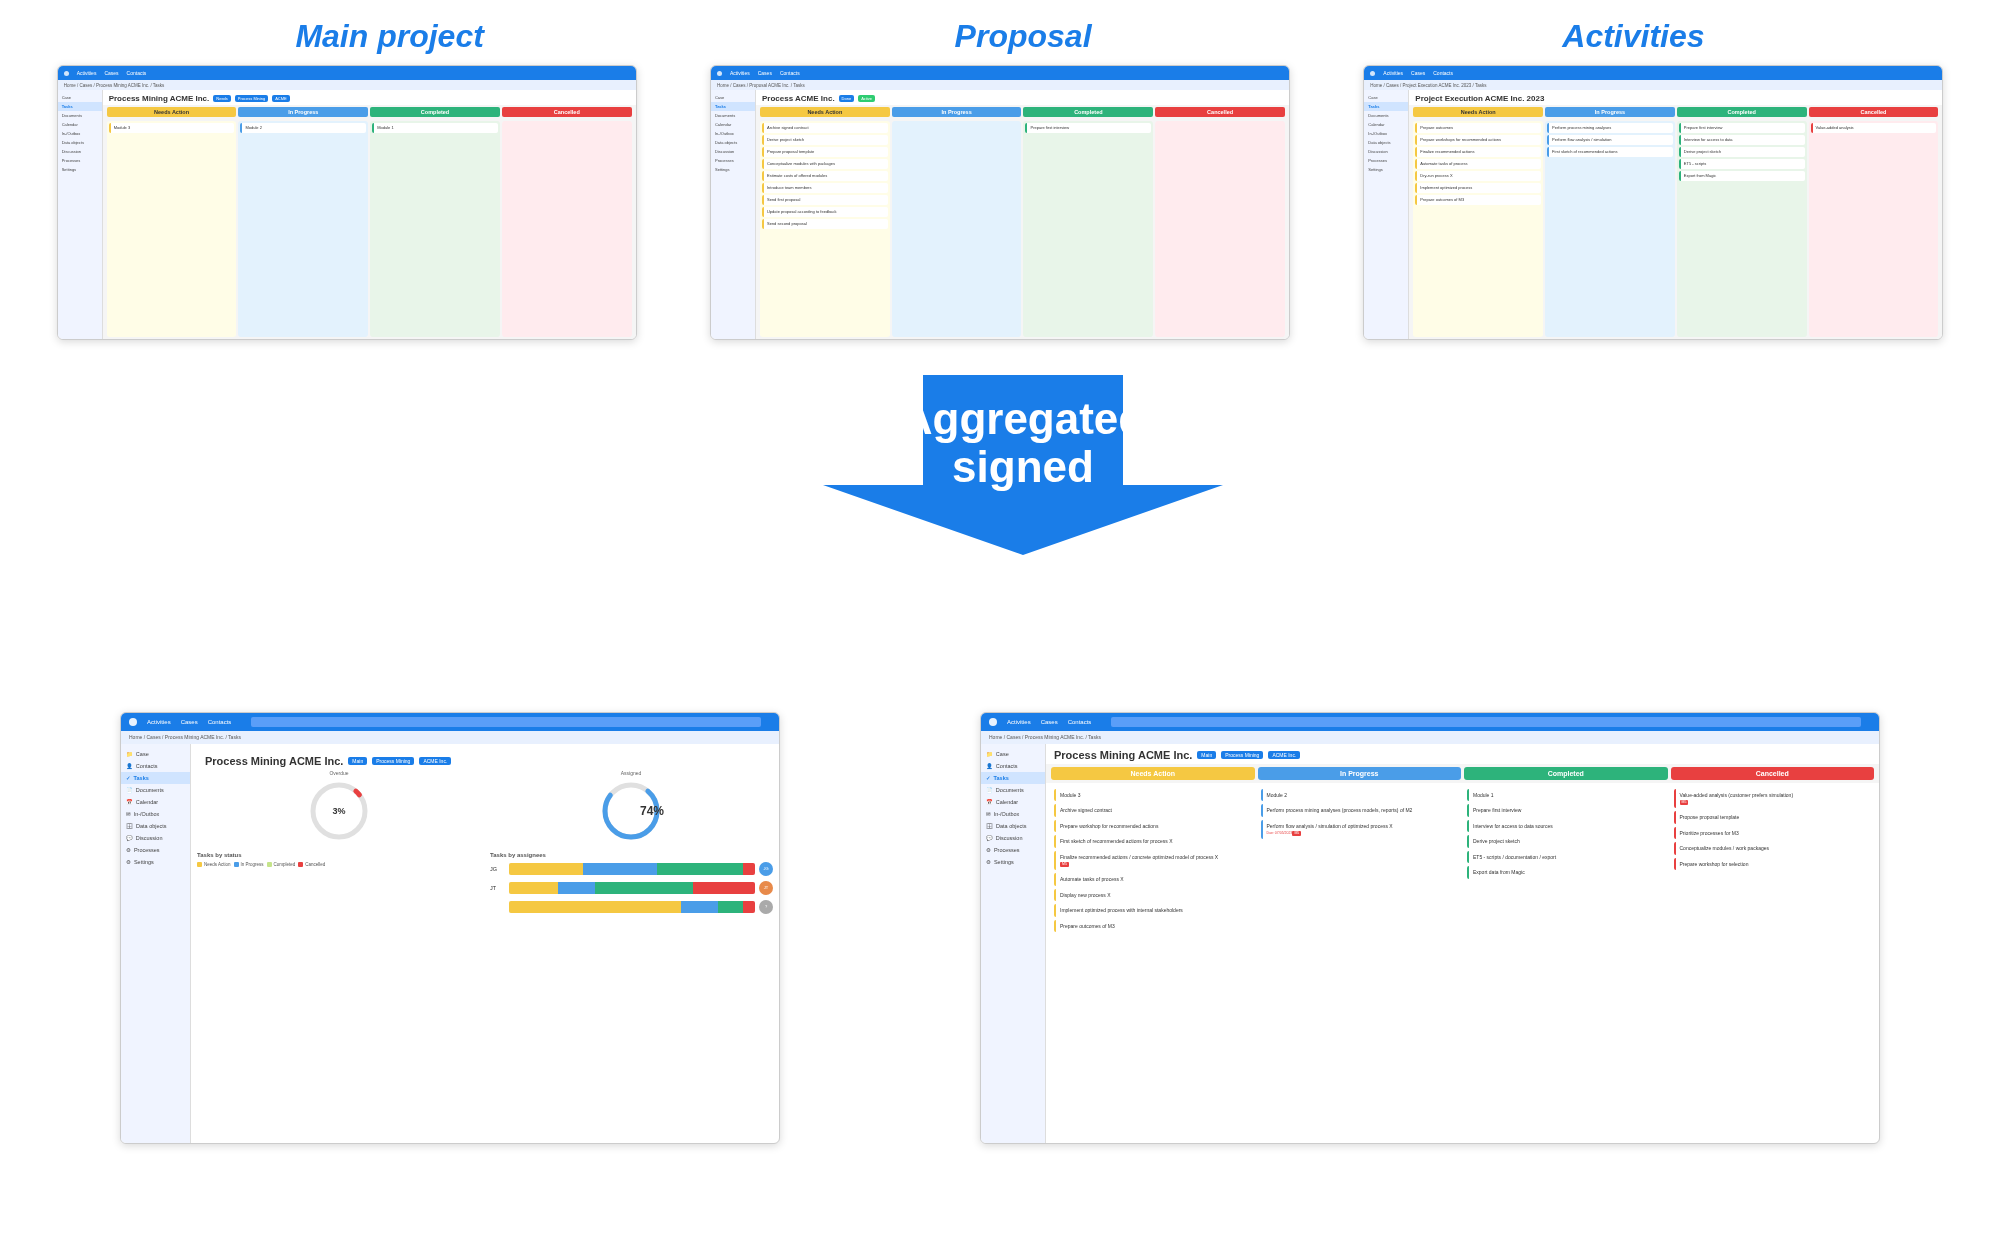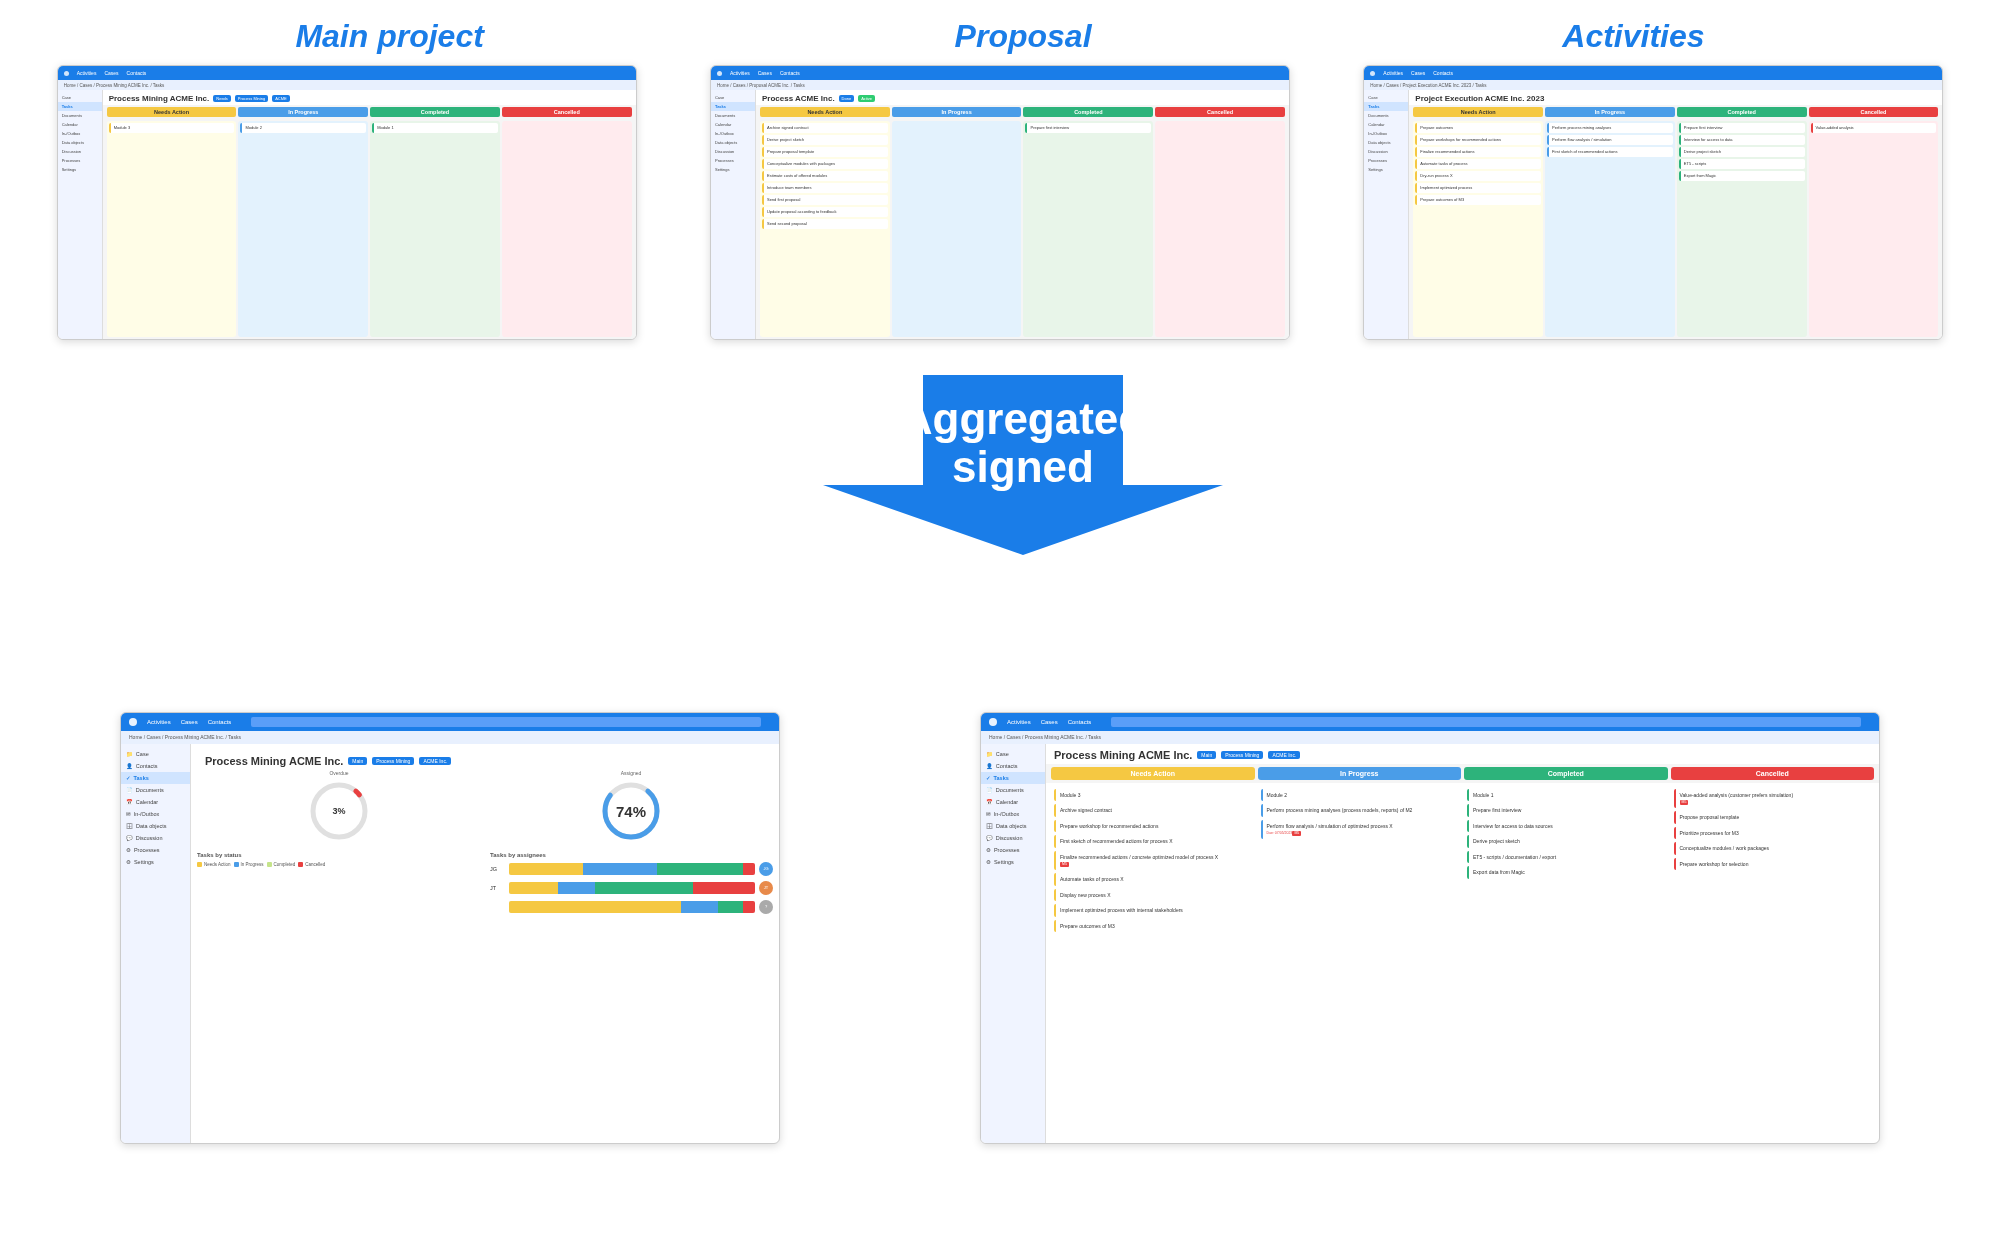--- a/index.html
+++ b/index.html
@@ -672,21 +672,21 @@
               <div class="progress-text" style="font-size:9px;">3%</div>
             </div>
           </div>
           <div class="stat-circle-container">
             <div class="stat-circle-label">Assigned</div>
             <div style="position:relative; width:65px; height:65px; margin:0 auto;">
               <svg width="65" height="65">
                 <circle cx="32" cy="32" r="26" fill="none" stroke="#e0e0e0" stroke-width="5"></circle>
                 <circle cx="32" cy="32" r="26" fill="none" stroke="#4a9de8" stroke-width="5" stroke-dasharray="121 42" stroke-dashoffset="23" stroke-linecap="round"></circle>
               </svg>
-              <div class="progress-text" style="font-size:15px;">74%</div>
+              <div class="progress-text" style="font-size:12px;margin-left:21px;">74%</div>
             </div>
           </div>
         </div>
 
         <div class="charts-row">
 
           <div class="donut-chart-container">
             <div class="chart-title">Tasks by status</div>
             <div class="donut-labels">
               <div class="donut-label-item">

